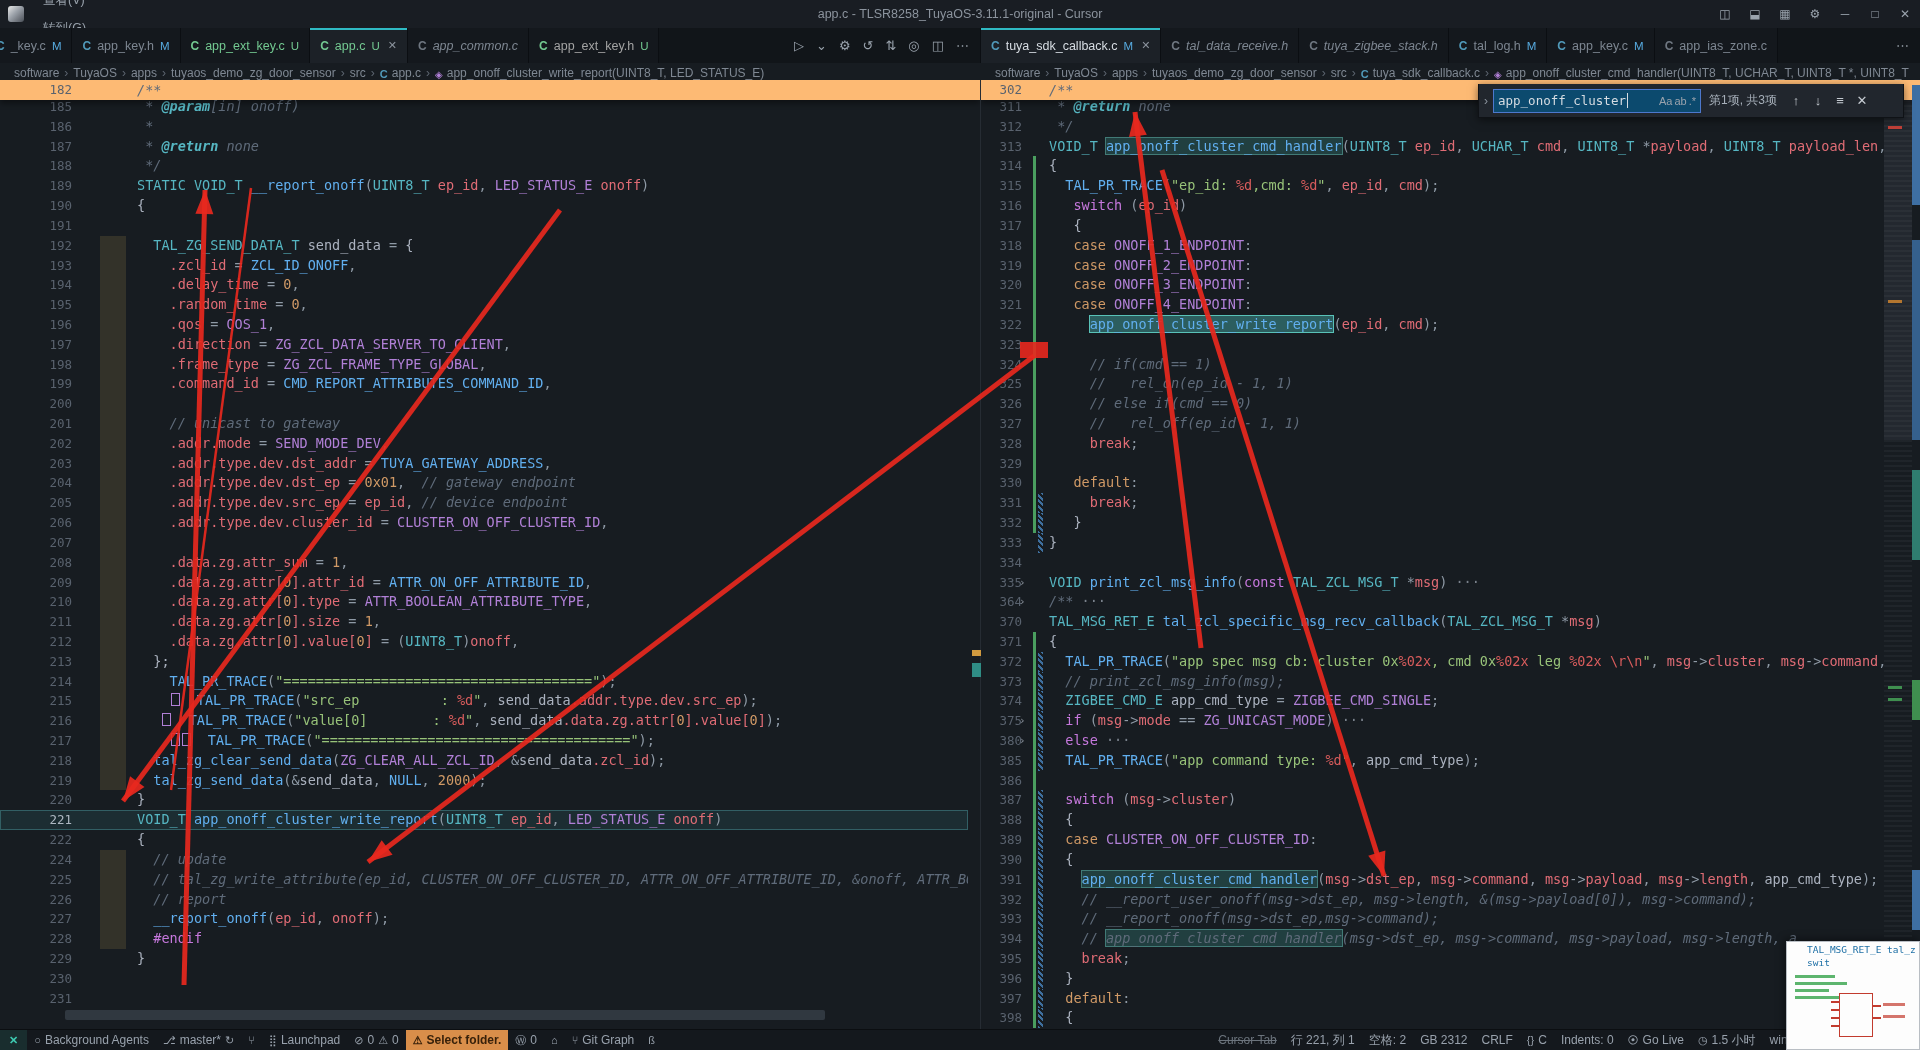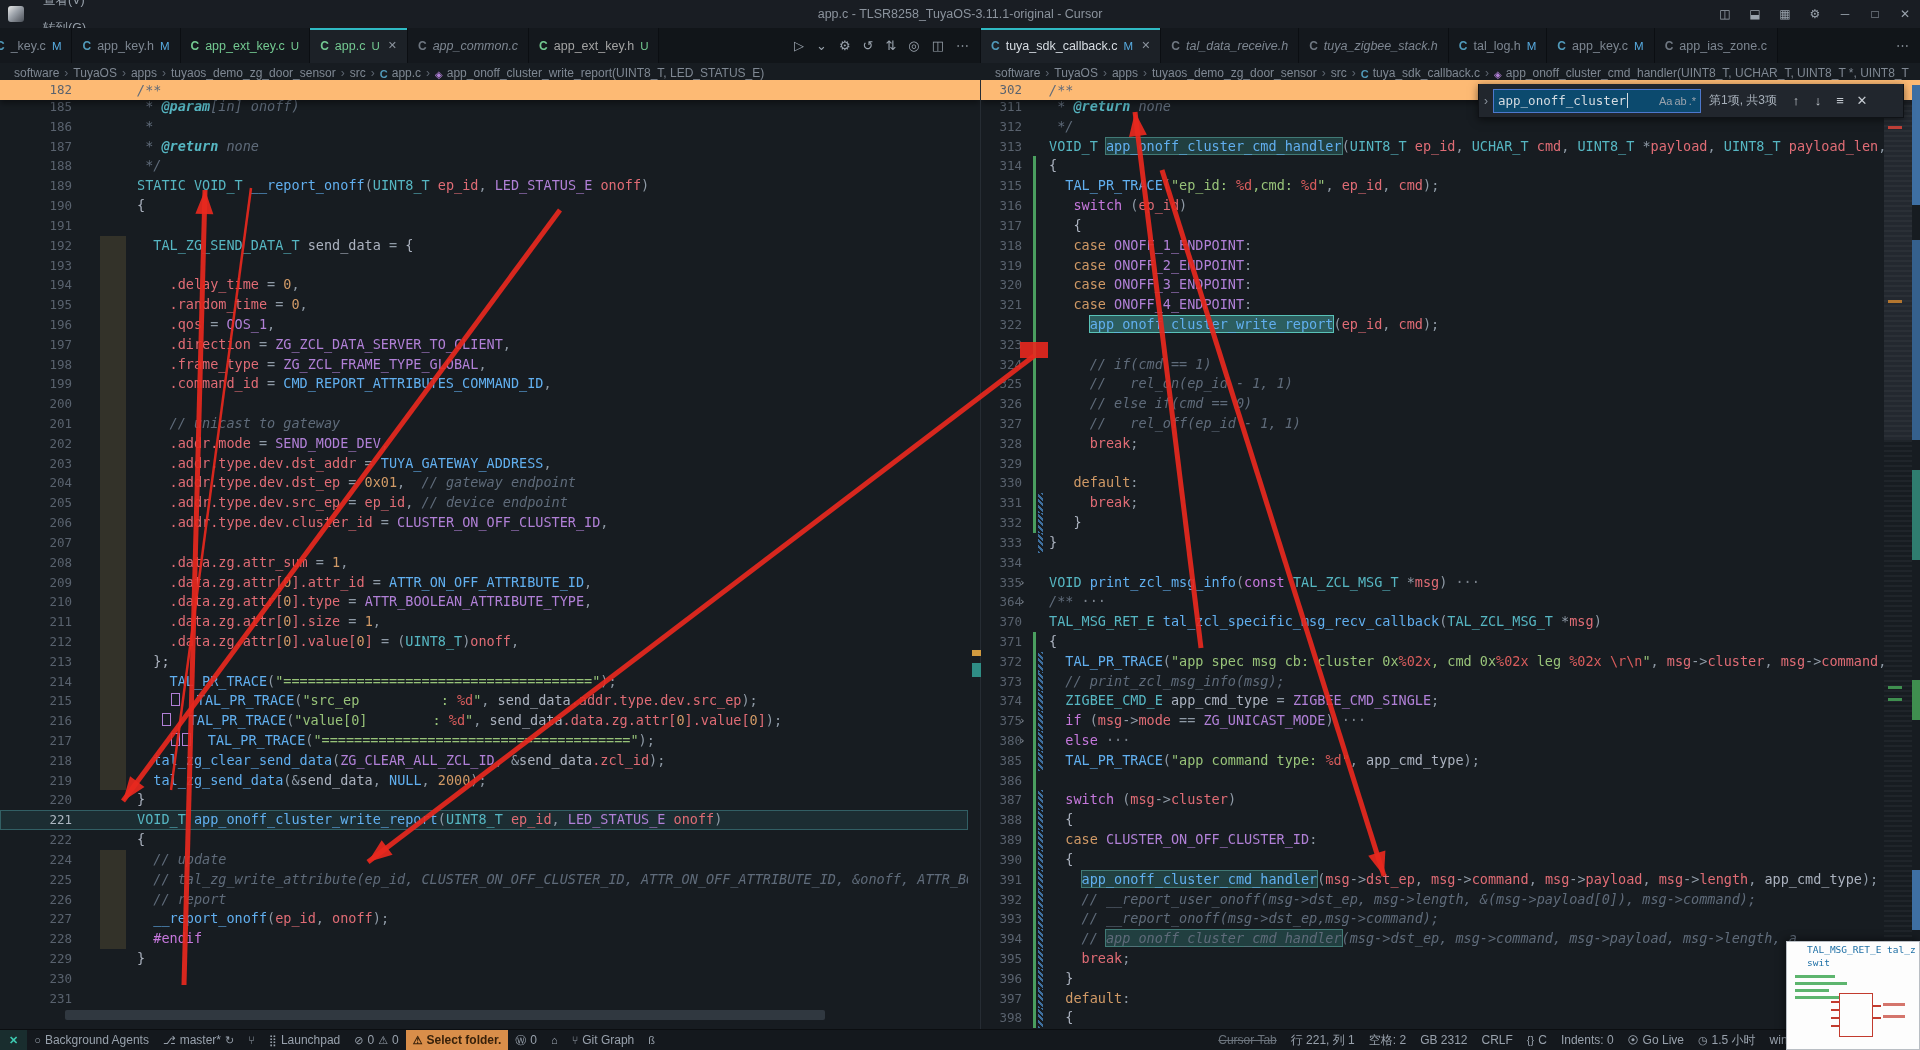--- a/index.html
+++ b/index.html
@@ -280,21 +280,21 @@
   <div id="pane-left" class="pane">
       <div class="rows">
         <div class="row"><div class="ln">185</div><div class="code"><span class="tk-c"> * </span><span class="tk-d">@param</span><span class="tk-c">[in] onoff)</span></div></div>
         <div class="row"><div class="ln">186</div><div class="code"><span class="tk-c"> *</span></div></div>
         <div class="row"><div class="ln">187</div><div class="code"><span class="tk-c"> * </span><span class="tk-d">@return</span><span class="tk-c"> none</span></div></div>
         <div class="row"><div class="ln">188</div><div class="code"><span class="tk-c"> */</span></div></div>
         <div class="row"><div class="ln">189</div><div class="code"><span class="tk-t">STATIC</span><span class="tk-w"> </span><span class="tk-t">VOID_T</span><span class="tk-w"> </span><span class="tk-f">__report_onoff</span><span class="tk-o">(</span><span class="tk-t">UINT8_T</span><span class="tk-r"> ep_id</span><span class="tk-o">, </span><span class="tk-m">LED_STATUS_E</span><span class="tk-r"> onoff</span><span class="tk-o">)</span></div></div>
         <div class="row"><div class="ln">190</div><div class="code"><span class="tk-w">{</span></div></div>
         <div class="row"><div class="ln">191</div><div class="code"></div></div>
         <div class="row"><div class="deco m"></div><div class="ln">192</div><div class="code"><span class="tk-w">  </span><span class="tk-t">TAL_ZG_SEND_DATA_T</span><span class="tk-w"> send_data </span><span class="tk-o">=</span><span class="tk-w"> {</span></div></div>
-        <div class="row"><div class="deco m"></div><div class="ln">193</div></div>
+        <div class="row"><div class="deco m"></div><div class="ln">193</div><div class="code"><span class="tk-w">    </span><span class="tk-p">.zcl_id</span><span class="tk-o"> = </span><span class="tk-e">ZCL_ID_ONOFF</span><span class="tk-o">,</span></div></div>
         <div class="row"><div class="deco m"></div><div class="ln">194</div><div class="code"><span class="tk-w">    </span><span class="tk-p">.delay_time</span><span class="tk-o"> = </span><span class="tk-n">0</span><span class="tk-o">,</span></div></div>
         <div class="row"><div class="deco m"></div><div class="ln">195</div><div class="code"><span class="tk-w">    </span><span class="tk-p">.random_time</span><span class="tk-o"> = </span><span class="tk-n">0</span><span class="tk-o">,</span></div></div>
         <div class="row"><div class="deco m"></div><div class="ln">196</div><div class="code"><span class="tk-w">    </span><span class="tk-p">.qos</span><span class="tk-o"> = </span><span class="tk-m">QOS_1</span><span class="tk-o">,</span></div></div>
         <div class="row"><div class="deco m"></div><div class="ln">197</div><div class="code"><span class="tk-w">    </span><span class="tk-p">.direction</span><span class="tk-o"> = </span><span class="tk-m">ZG_ZCL_DATA_SERVER_TO_CLIENT</span><span class="tk-o">,</span></div></div>
         <div class="row"><div class="deco m"></div><div class="ln">198</div><div class="code"><span class="tk-w">    </span><span class="tk-p">.frame_type</span><span class="tk-o"> = </span><span class="tk-m">ZG_ZCL_FRAME_TYPE_GLOBAL</span><span class="tk-o">,</span></div></div>
         <div class="row"><div class="deco m"></div><div class="ln">199</div><div class="code"><span class="tk-w">    </span><span class="tk-p">.command_id</span><span class="tk-o"> = </span><span class="tk-e">CMD_REPORT_ATTRIBUTES_COMMAND_ID</span><span class="tk-o">,</span></div></div>
         <div class="row"><div class="deco m"></div><div class="ln">200</div><div class="code"></div></div>
         <div class="row"><div class="deco m"></div><div class="ln">201</div><div class="code"><span class="tk-c">    // unicast to gateway</span></div></div>
         <div class="row"><div class="deco m"></div><div class="ln">202</div><div class="code"><span class="tk-w">    </span><span class="tk-p">.addr.mode</span><span class="tk-o"> = </span><span class="tk-m">SEND_MODE_DEV</span><span class="tk-o">,</span></div></div>
         <div class="row"><div class="deco m"></div><div class="ln">203</div><div class="code"><span class="tk-w">    </span><span class="tk-p">.addr.type.dev.dst_addr</span><span class="tk-o"> = </span><span class="tk-e">TUYA_GATEWAY_ADDRESS</span><span class="tk-o">,</span></div></div>

